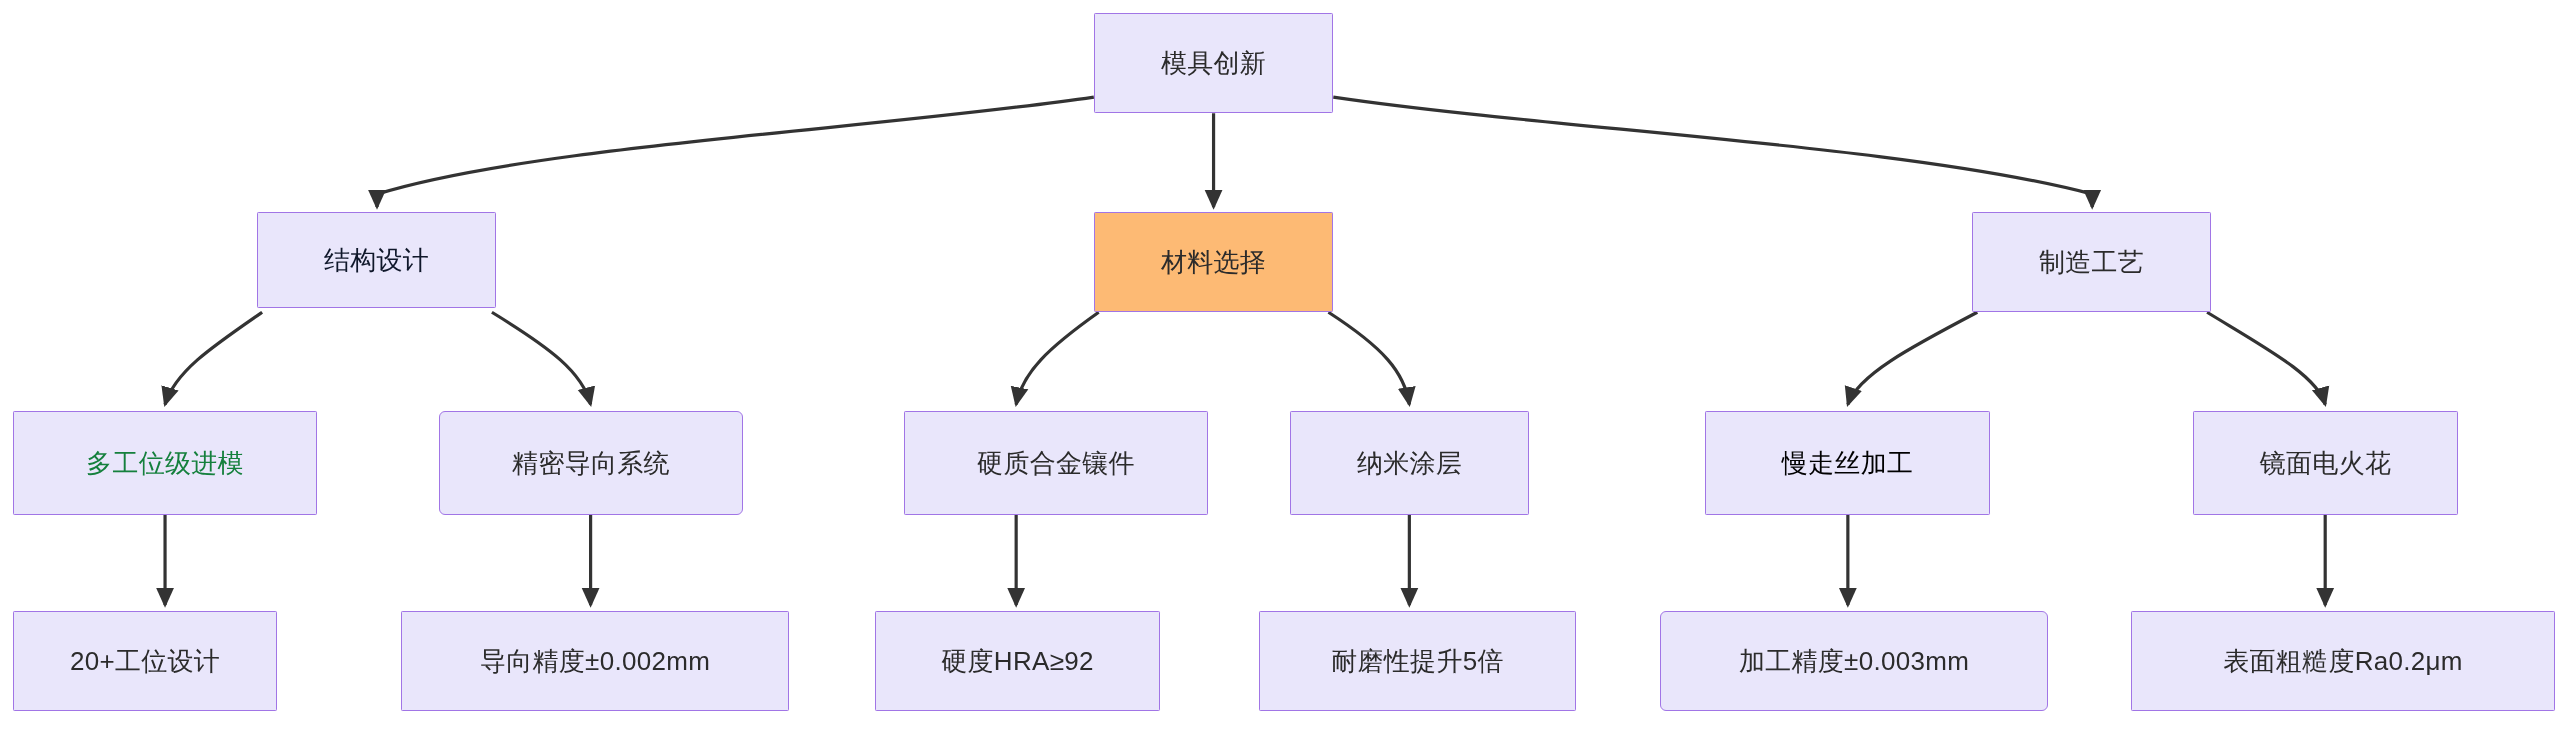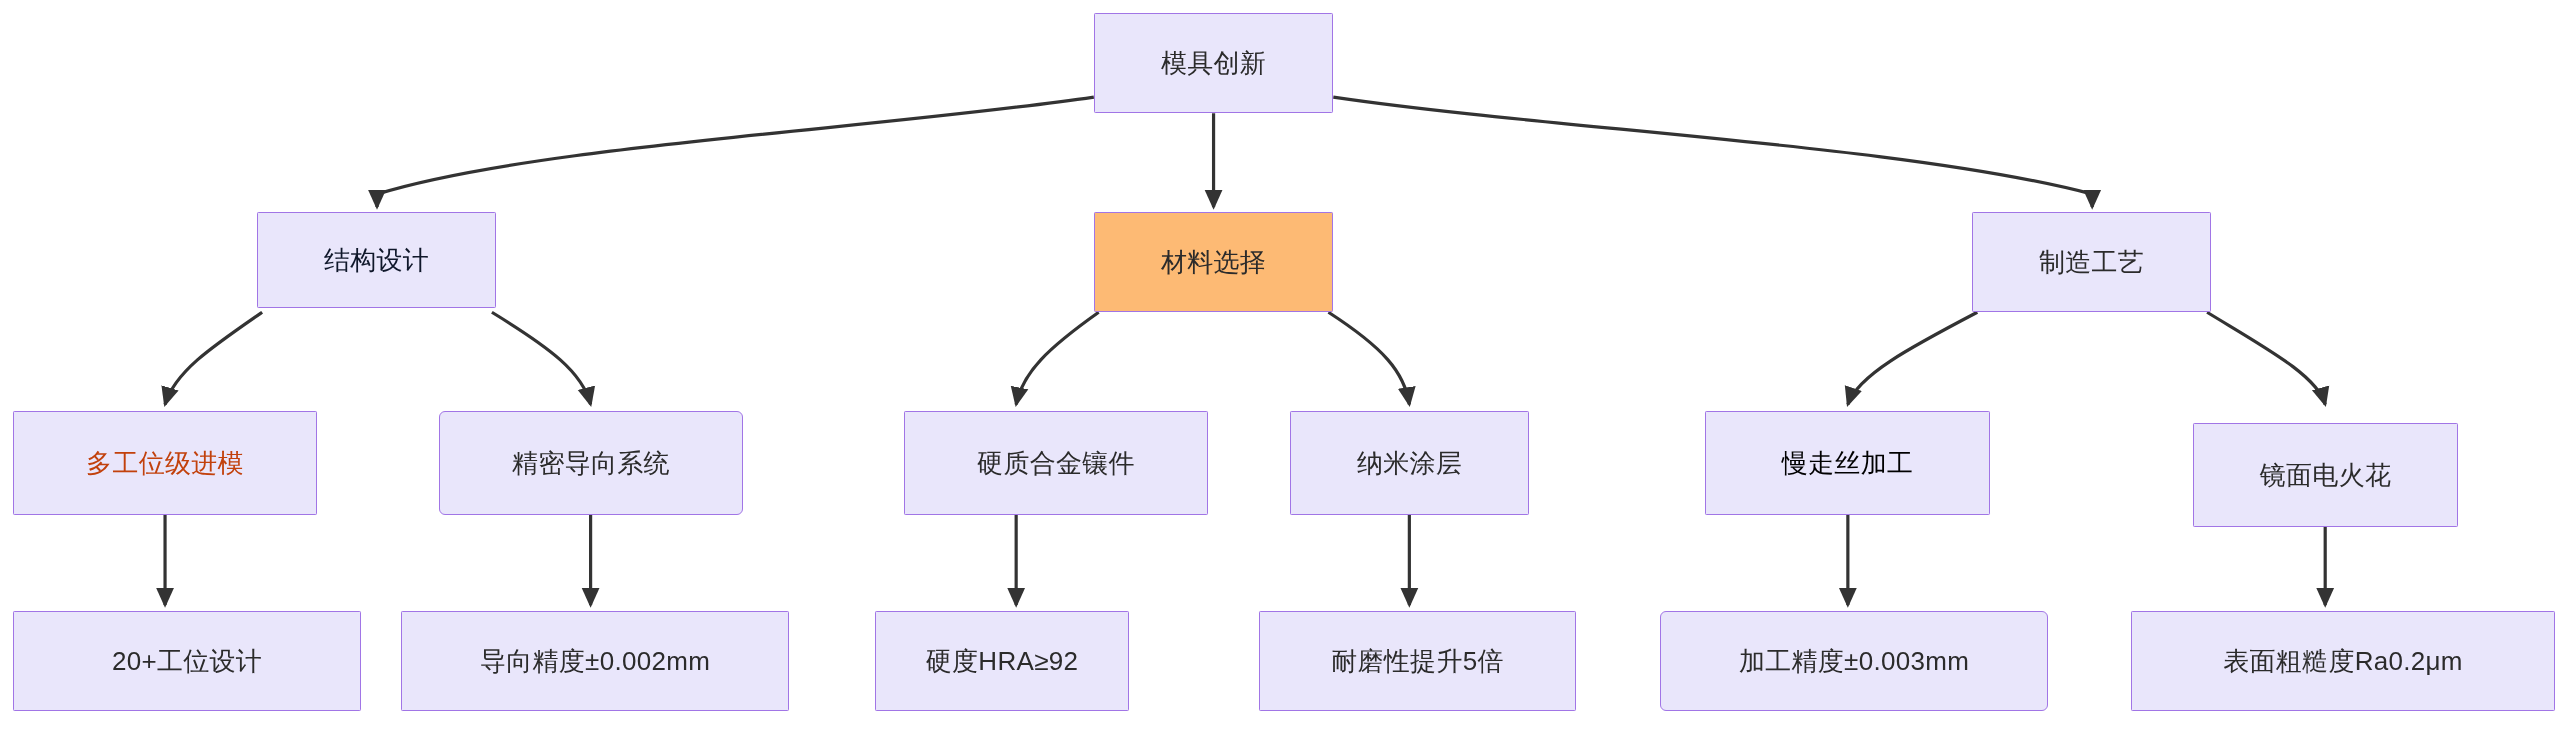--- a/index.html
+++ b/index.html
@@ -86,45 +86,45 @@
       </div>
       <div class="node" style="left: 257px; top: 212px; width: 239px; height: 96px; background: rgb(233, 230, 251); border-color: rgb(161, 117, 230); color: #0f172a;">
         <span class="node-label">结构设计</span>
       </div>
       <div class="node" style="left: 1094px; top: 212px; width: 239px; height: 100px; background: #fdba74; border-color: rgb(161, 117, 230); color: rgb(43, 43, 43);">
         <span class="node-label">材料选择</span>
       </div>
       <div class="node" style="left: 1972px; top: 212px; width: 239px; height: 100px; background: rgb(233, 230, 251); border-color: rgb(161, 117, 230); color: rgb(43, 43, 43);">
         <span class="node-label">制造工艺</span>
       </div>
-      <div class="node" style="left: 13px; top: 411px; width: 304px; height: 104px; background: rgb(233, 230, 251); border-color: rgb(161, 117, 230); color: #c2410c;">
+      <div class="node" style="left: 13px; top: 411px; width: 304px; height: 104px; background: rgb(233, 230, 251); border-color: rgb(161, 117, 230); color: #15803d;">
         <span class="node-label">多工位级进模</span>
       </div>
       <div class="node" style="left: 439px; top: 411px; width: 304px; height: 104px; background: rgb(233, 230, 251); border-color: rgb(161, 117, 230); color: rgb(43, 43, 43); border-radius: 6px;">
         <span class="node-label">精密导向系统</span>
       </div>
       <div class="node" style="left: 864px; top: 411px; width: 304px; height: 104px; background: rgb(233, 230, 251); border-color: rgb(161, 117, 230); color: rgb(43, 43, 43); margin-left: 40px;">
         <span class="node-label">硬质合金镶件</span>
       </div>
       <div class="node" style="left: 1290px; top: 411px; width: 239px; height: 104px; background: rgb(233, 230, 251); border-color: rgb(161, 117, 230); color: rgb(43, 43, 43);">
         <span class="node-label">纳米涂层</span>
       </div>
       <div class="node" style="left: 1705px; top: 411px; width: 285px; height: 104px; background: rgb(233, 230, 251); border-color: rgb(161, 117, 230); color: #000000;">
         <span class="node-label">慢走丝加工</span>
       </div>
-      <div class="node" style="left: 2193px; top: 423px; width: 265px; height: 104px; background: rgb(233, 230, 251); border-color: rgb(161, 117, 230); color: rgb(43, 43, 43);">
+      <div class="node" style="left: 2193px; top: 411px; width: 265px; height: 104px; background: rgb(233, 230, 251); border-color: rgb(161, 117, 230); color: rgb(43, 43, 43);">
         <span class="node-label">镜面电火花</span>
       </div>
-      <div class="node" style="left: 13px; top: 611px; width: 348px; height: 100px; background: rgb(233, 230, 251); border-color: rgb(161, 117, 230); color: rgb(43, 43, 43);">
+      <div class="node" style="left: 13px; top: 611px; width: 264px; height: 100px; background: rgb(233, 230, 251); border-color: rgb(161, 117, 230); color: rgb(43, 43, 43);">
         <span class="node-label">20+工位设计</span>
       </div>
       <div class="node" style="left: 401px; top: 611px; width: 388px; height: 100px; background: rgb(233, 230, 251); border-color: rgb(161, 117, 230); color: rgb(43, 43, 43);">
         <span class="node-label">导向精度±0.002mm</span>
       </div>
-      <div class="node" style="left: 875px; top: 611px; width: 254px; height: 100px; background: rgb(233, 230, 251); border-color: rgb(161, 117, 230); color: rgb(43, 43, 43);">
+      <div class="node" style="left: 875px; top: 611px; width: 285px; height: 100px; background: rgb(233, 230, 251); border-color: rgb(161, 117, 230); color: rgb(43, 43, 43);">
         <span class="node-label">硬度HRA≥92</span>
       </div>
       <div class="node" style="left: 1251px; top: 611px; width: 317px; height: 100px; background: rgb(233, 230, 251); border-color: rgb(161, 117, 230); color: rgb(43, 43, 43); margin-left: 8px;">
         <span class="node-label">耐磨性提升5倍</span>
       </div>
       <div class="node" style="left: 1660px; top: 611px; width: 388px; height: 100px; background: rgb(233, 230, 251); border-color: rgb(161, 117, 230); color: rgb(43, 43, 43); border-radius: 6px;">
         <span class="node-label">加工精度±0.003mm</span>
       </div>
       <div class="node" style="left: 2131px; top: 611px; width: 424px; height: 100px; background: rgb(233, 230, 251); border-color: rgb(161, 117, 230); color: rgb(43, 43, 43);">
         <span class="node-label">表面粗糙度Ra0.2μm</span>

